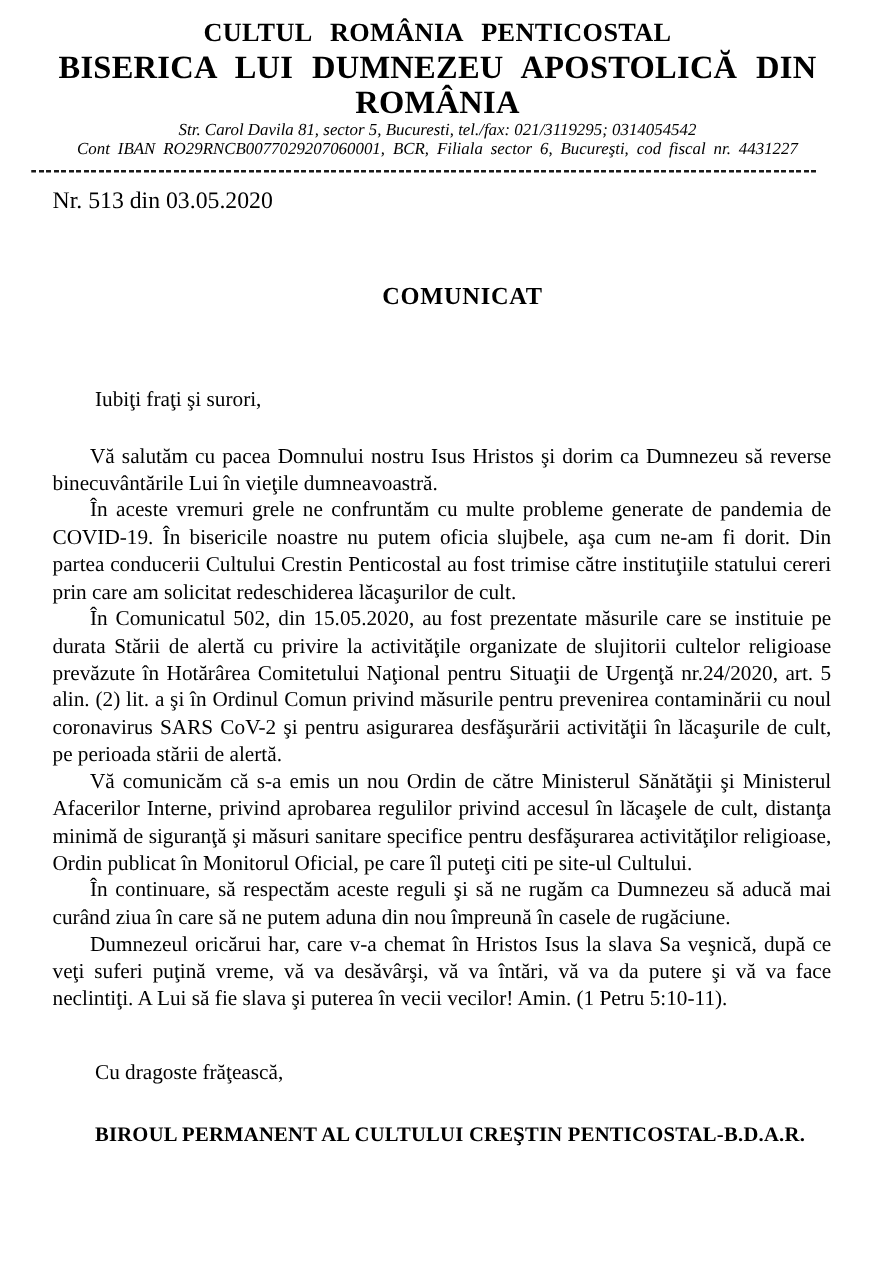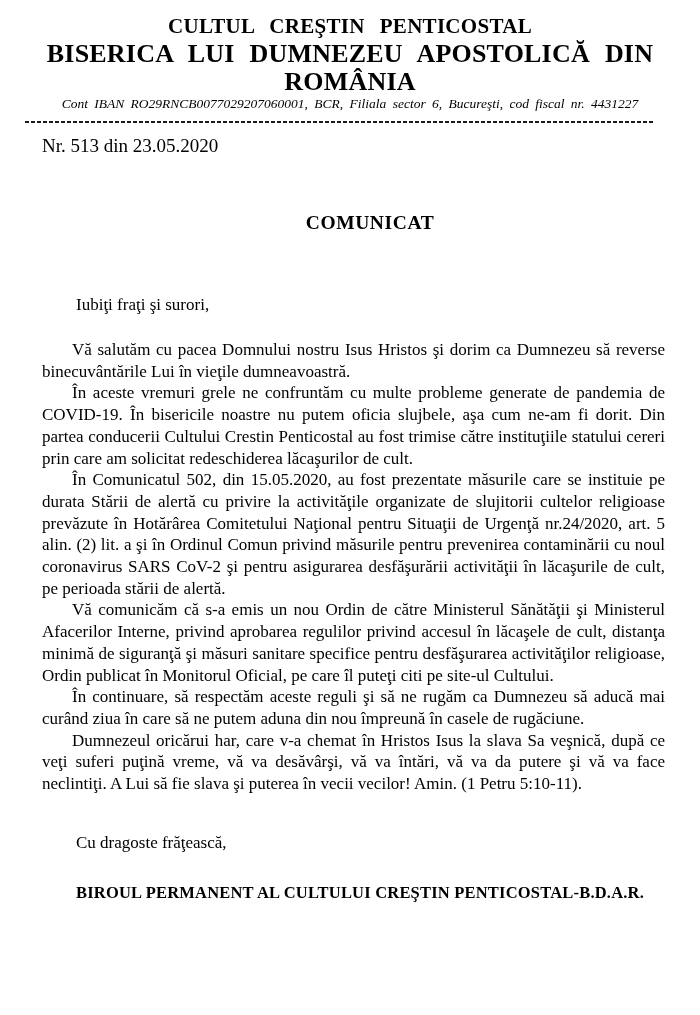--- a/index.html
+++ b/index.html
@@ -96,28 +96,29 @@
     letter-spacing: 0.2px;
     padding-left: 20px;
   }
 </style>
 </head>
 <body>
 
 <div class="page">
 
   <div class="letterhead">
-    <div class="org-line1">CULTUL CREŞTIN PENTICOSTAL</div>
+    <div class="org-line1">CULTUL ROMÂNIA PENTICOSTAL</div>
     <div class="org-line2">BISERICA LUI DUMNEZEU APOSTOLICĂ DIN ROMÂNIA</div>
+    <div class="addr-line">Str. Carol Davila 81, sector 5, Bucuresti, tel./fax: 021/3119295; 0314054542</div>
     <div class="fiscal-line">Cont IBAN RO29RNCB0077029207060001, BCR, Filiala sector 6, Bucureşti, cod fiscal nr. 4431227</div>
   </div>
 
   <div class="separator"></div>
 
-  <div class="ref-number">Nr. 513 din 23.05.2020</div>
+  <div class="ref-number">Nr. 513 din 03.05.2020</div>
 
   <div class="doc-title">COMUNICAT</div>
 
   <div class="salutation">Iubiţi fraţi şi surori,</div>
 
   <div class="body-text">
     <p>Vă salutăm cu pacea Domnului nostru Isus Hristos şi dorim ca Dumnezeu să reverse binecuvântările Lui în vieţile dumneavoastră.</p>
     <p>În aceste vremuri grele ne confruntăm cu multe probleme generate de pandemia de COVID-19. În bisericile noastre nu putem oficia slujbele, aşa cum ne-am fi dorit. Din partea conducerii Cultului Crestin Penticostal au fost trimise către instituţiile statului cereri prin care am solicitat redeschiderea lăcaşurilor de cult.</p>
     <p>În Comunicatul 502, din 15.05.2020, au fost prezentate măsurile care se instituie pe durata Stării de alertă cu privire la activităţile organizate de slujitorii cultelor religioase prevăzute în Hotărârea Comitetului Naţional pentru Situaţii de Urgenţă nr.24/2020, art. 5 alin. (2) lit. a şi în Ordinul Comun privind măsurile pentru prevenirea contaminării cu noul coronavirus SARS CoV-2 şi pentru asigurarea desfăşurării activităţii în lăcaşurile de cult, pe perioada stării de alertă.</p>
     <p>Vă comunicăm că s-a emis un nou Ordin de către Ministerul Sănătăţii şi Ministerul Afacerilor Interne, privind aprobarea regulilor privind accesul în lăcaşele de cult, distanţa minimă de siguranţă şi măsuri sanitare specifice pentru desfăşurarea activităţilor religioase, Ordin publicat în Monitorul Oficial, pe care îl puteţi citi pe site-ul Cultului.</p>

